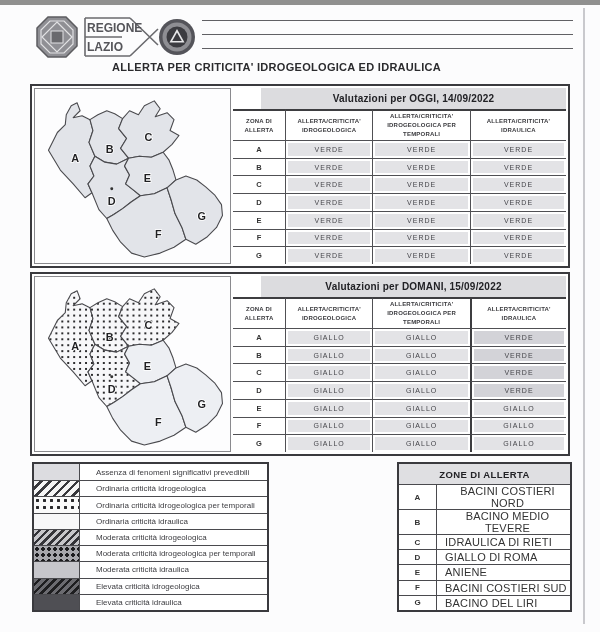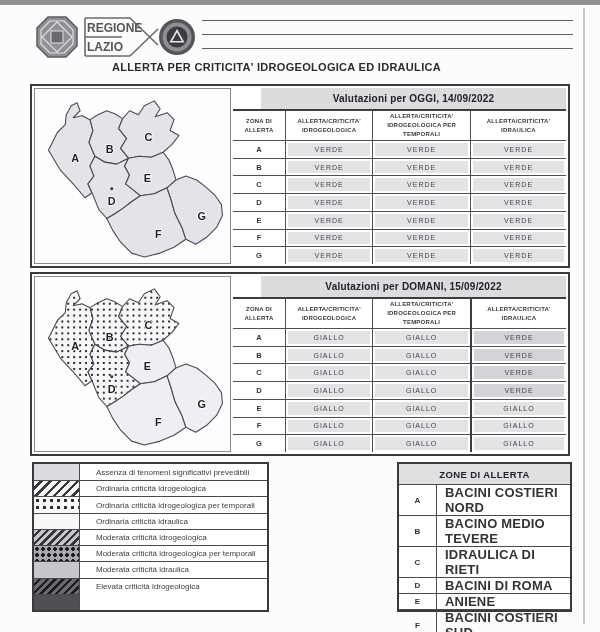--- a/index.html
+++ b/index.html
@@ -65,21 +65,21 @@
   .sw-solid-dark{background:#4f4f54;}
 
   
   #zones-table{left:397px;top:462px;width:175px;height:150px;border:2px solid #3a3a3e;box-sizing:border-box;
     display:grid;grid-template-columns:38px 1fr;grid-template-rows:20px repeat(7,1fr);background:#fff;}
   #zones-title{grid-column:1/-1;background:#dfdfe2;display:flex;align-items:center;justify-content:center;
     font-size:9.5px;font-weight:bold;color:#232327;letter-spacing:.4px;}
   .zn-code{border-top:1px solid #4a4a4e;border-right:1px solid #4a4a4e;display:flex;align-items:center;
     justify-content:center;font-size:8px;font-weight:bold;color:#333;box-sizing:border-box;}
   .zn-name{border-top:1px solid #4a4a4e;display:flex;align-items:center;padding-left:8px;
-    font-size:13px;font-weight:bold;color:#333;letter-spacing:.2px;box-sizing:border-box;}
+    font-size:11px;font-weight:normal;color:#333;letter-spacing:.2px;box-sizing:border-box;text-align:center;}
 
   
   #logo-lazio-text text{font-family:"Liberation Sans",sans-serif;font-weight:bold;fill:#55555a;}
 </style>
 </head>
 <body>
 
 <div id="topbar" class="abs"></div>
 <div id="edgeline" class="abs"></div>
 
@@ -350,31 +350,32 @@
   <div class="lg-label lg-row-b">Ordinaria criticità idraulica</div>
   <div class="lg-sw lg-row-b sw-hatch-medium"></div>
   <div class="lg-label lg-row-b">Moderata criticità idrogeologica</div>
   <div class="lg-sw lg-row-b sw-dots-medium"></div>
   <div class="lg-label lg-row-b">Moderata criticità idrogeologica per temporali</div>
   <div class="lg-sw lg-row-b sw-solid-medium"></div>
   <div class="lg-label lg-row-b">Moderata criticità idraulica</div>
   <div class="lg-sw lg-row-b sw-hatch-dark"></div>
   <div class="lg-label lg-row-b">Elevata criticità idrogeologica</div>
   <div class="lg-sw lg-row-b sw-solid-dark"></div>
+  <div class="lg-label lg-row-b">Elevata criticità idraulica</div>
 </div>
 
 <div id="zones-table" class="abs">
   <div id="zones-title">ZONE DI ALLERTA</div>
   <div class="zn-code">A</div>
   <div class="zn-name">BACINI COSTIERI NORD</div>
   <div class="zn-code">B</div>
   <div class="zn-name">BACINO MEDIO TEVERE</div>
   <div class="zn-code">C</div>
   <div class="zn-name">IDRAULICA DI RIETI</div>
   <div class="zn-code">D</div>
-  <div class="zn-name">BACINI DI ROMA</div>
+  <div class="zn-name">GIALLO DI ROMA</div>
   <div class="zn-code">E</div>
   <div class="zn-name">ANIENE</div>
   <div class="zn-code">F</div>
   <div class="zn-name">BACINI COSTIERI SUD</div>
   <div class="zn-code">G</div>
   <div class="zn-name">BACINO DEL LIRI</div>
 </div>
 
 </body></html>

